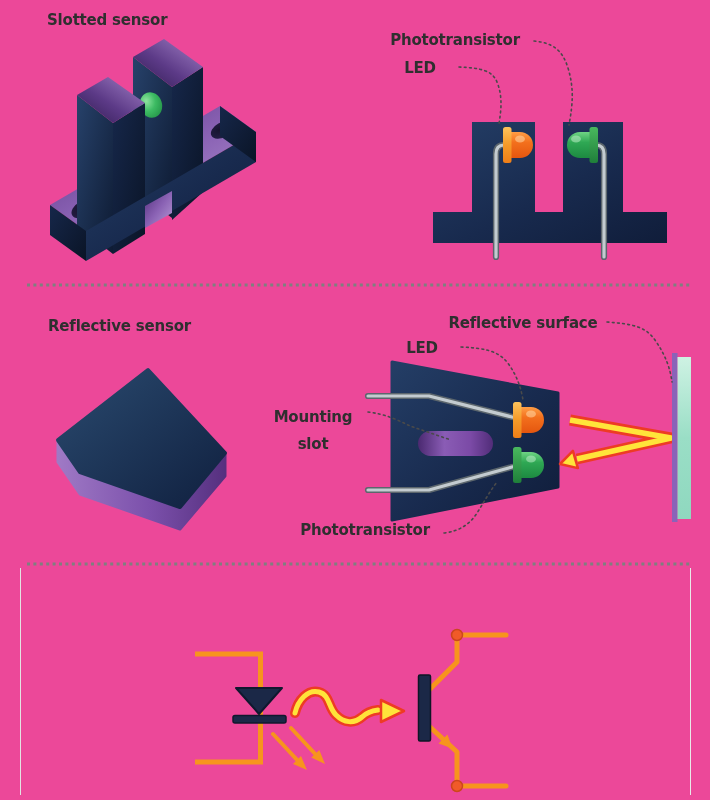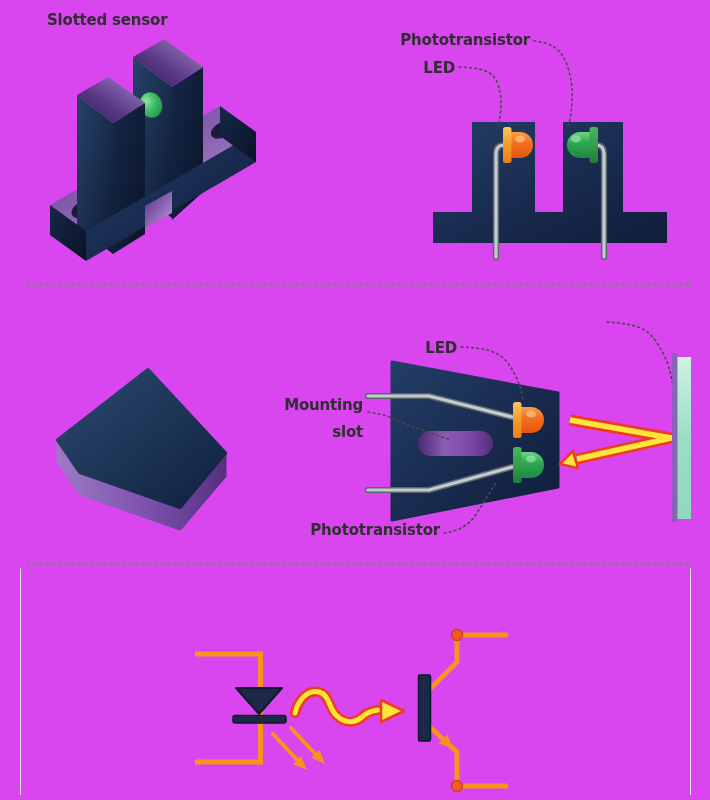--- a/index.html
+++ b/index.html
@@ -1,21 +1,21 @@
 <!DOCTYPE html>
 <html style="--text: #2f2f2f; --body-navy: #1b2b4e; --navy-dark: #0f1c33; --purple-light: #a883c8; --purple-dark: #3b2260; --slot-purple: #7c4fa8; --led-orange: #f3701d; --led-orange-flange: #f9a825; --phototransistor-green: #2ca352; --wire-gray: #c3cbd0; --wire-gray-dark: #5c666d; --schematic-orange: #f7941d; --terminal-dot: #f05a28; --arrow-yellow: #ffe43a; --arrow-red: #ee3b24; --surface-teal: #9adec6; --surface-purple: #8a63b8; --leader-gray: #4a4a4a; --divider-gray: #7f7f7f;"><head>
 <meta charset="utf-8">
 <style>
   html,body{margin:0;padding:0;background:#ffffff;}
-  .stage{position:relative;width:710px;height:800px;background:#d946ef;overflow:hidden;
+  .stage{position:relative;width:710px;height:800px;background:#ec4899;overflow:hidden;
          font-family:"DejaVu Sans","Liberation Sans",sans-serif;}
   .stage svg{position:absolute;left:0;top:0;}
   .lbl,.ttl{position:absolute;color:var(--text,#2f2f2f);font-size:15px;font-weight:bold;
             white-space:nowrap;letter-spacing:-0.2px;line-height:18px;}
-  .r{text-align:right;}
+  .r{text-align:center;}
   .two{line-height:19px;}
 </style>
 </head>
 <body>
 
 <div class="stage">
 
 <svg width="710" height="800" viewBox="0 0 710 800">
   <defs>
     <linearGradient id="gPurpleTop" x1="0" y1="1" x2="1" y2="0">
@@ -219,20 +219,22 @@
       <circle cx="457" cy="635" r="5.5" fill="var(--terminal-dot,#f05a28)" stroke="#cc471c" stroke-width="1.5"></circle>
       <circle cx="457" cy="786" r="5.5" fill="var(--terminal-dot,#f05a28)" stroke="#cc471c" stroke-width="1.5"></circle>
     </g>
   </g>
 </svg>
 
   <div class="ttl" style="left:47px;top:11px;">Slotted sensor</div>
   <div class="lbl r" style="left:380px;top:31px;width:150px;">Phototransistor</div>
   <div class="lbl r" style="left:385px;top:59px;width:70px;">LED</div>
 
+  <div class="ttl" style="left:48px;top:317px;">Reflective sensor</div>
+  <div class="lbl r" style="left:443px;top:314px;width:160px;">Reflective surface</div>
   <div class="lbl r" style="left:387px;top:339px;width:70px;">LED</div>
-  <div class="lbl r two" style="left:263px;top:396px;width:100px;">
+  <div class="lbl r two" style="left:263px;top:408px;width:100px;">
     <span style="display:block;">Mounting</span>
     <span style="display:block;margin-top:8px;">slot</span>
   </div>
   <div class="lbl r" style="left:290px;top:521px;width:150px;">Phototransistor</div>
 
 </div>
 
 </body></html>

